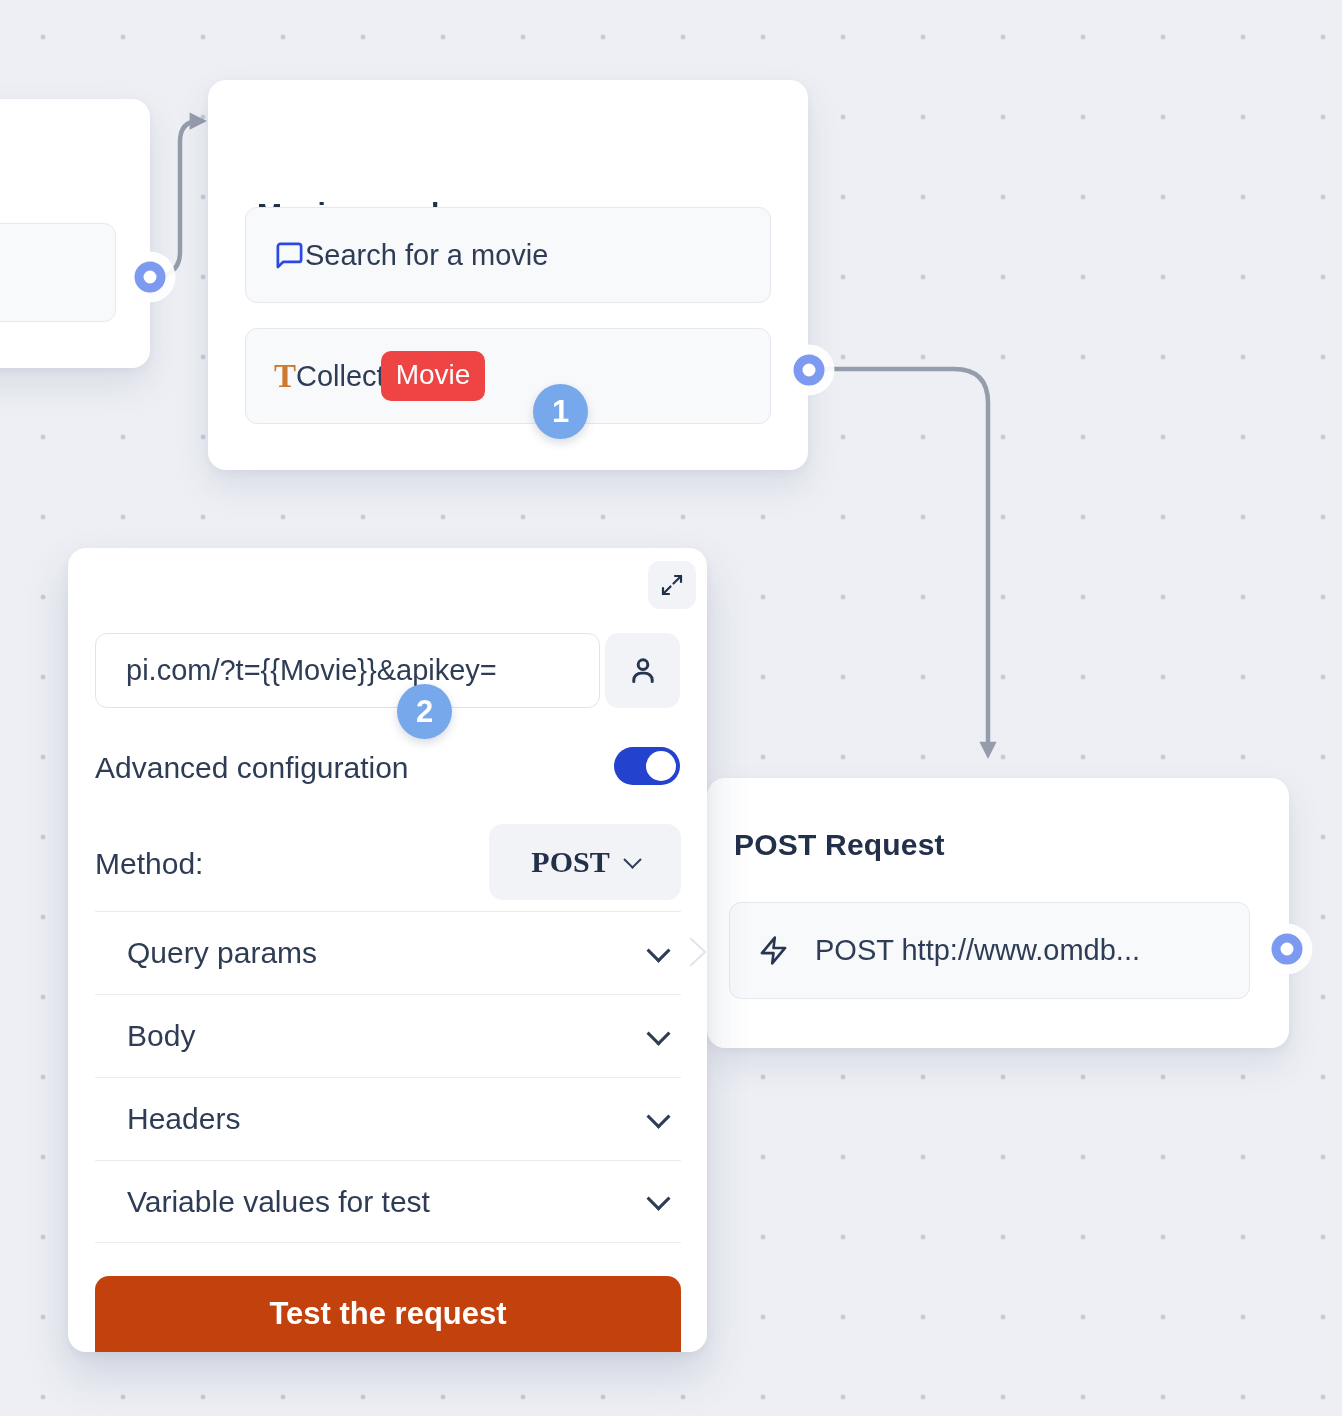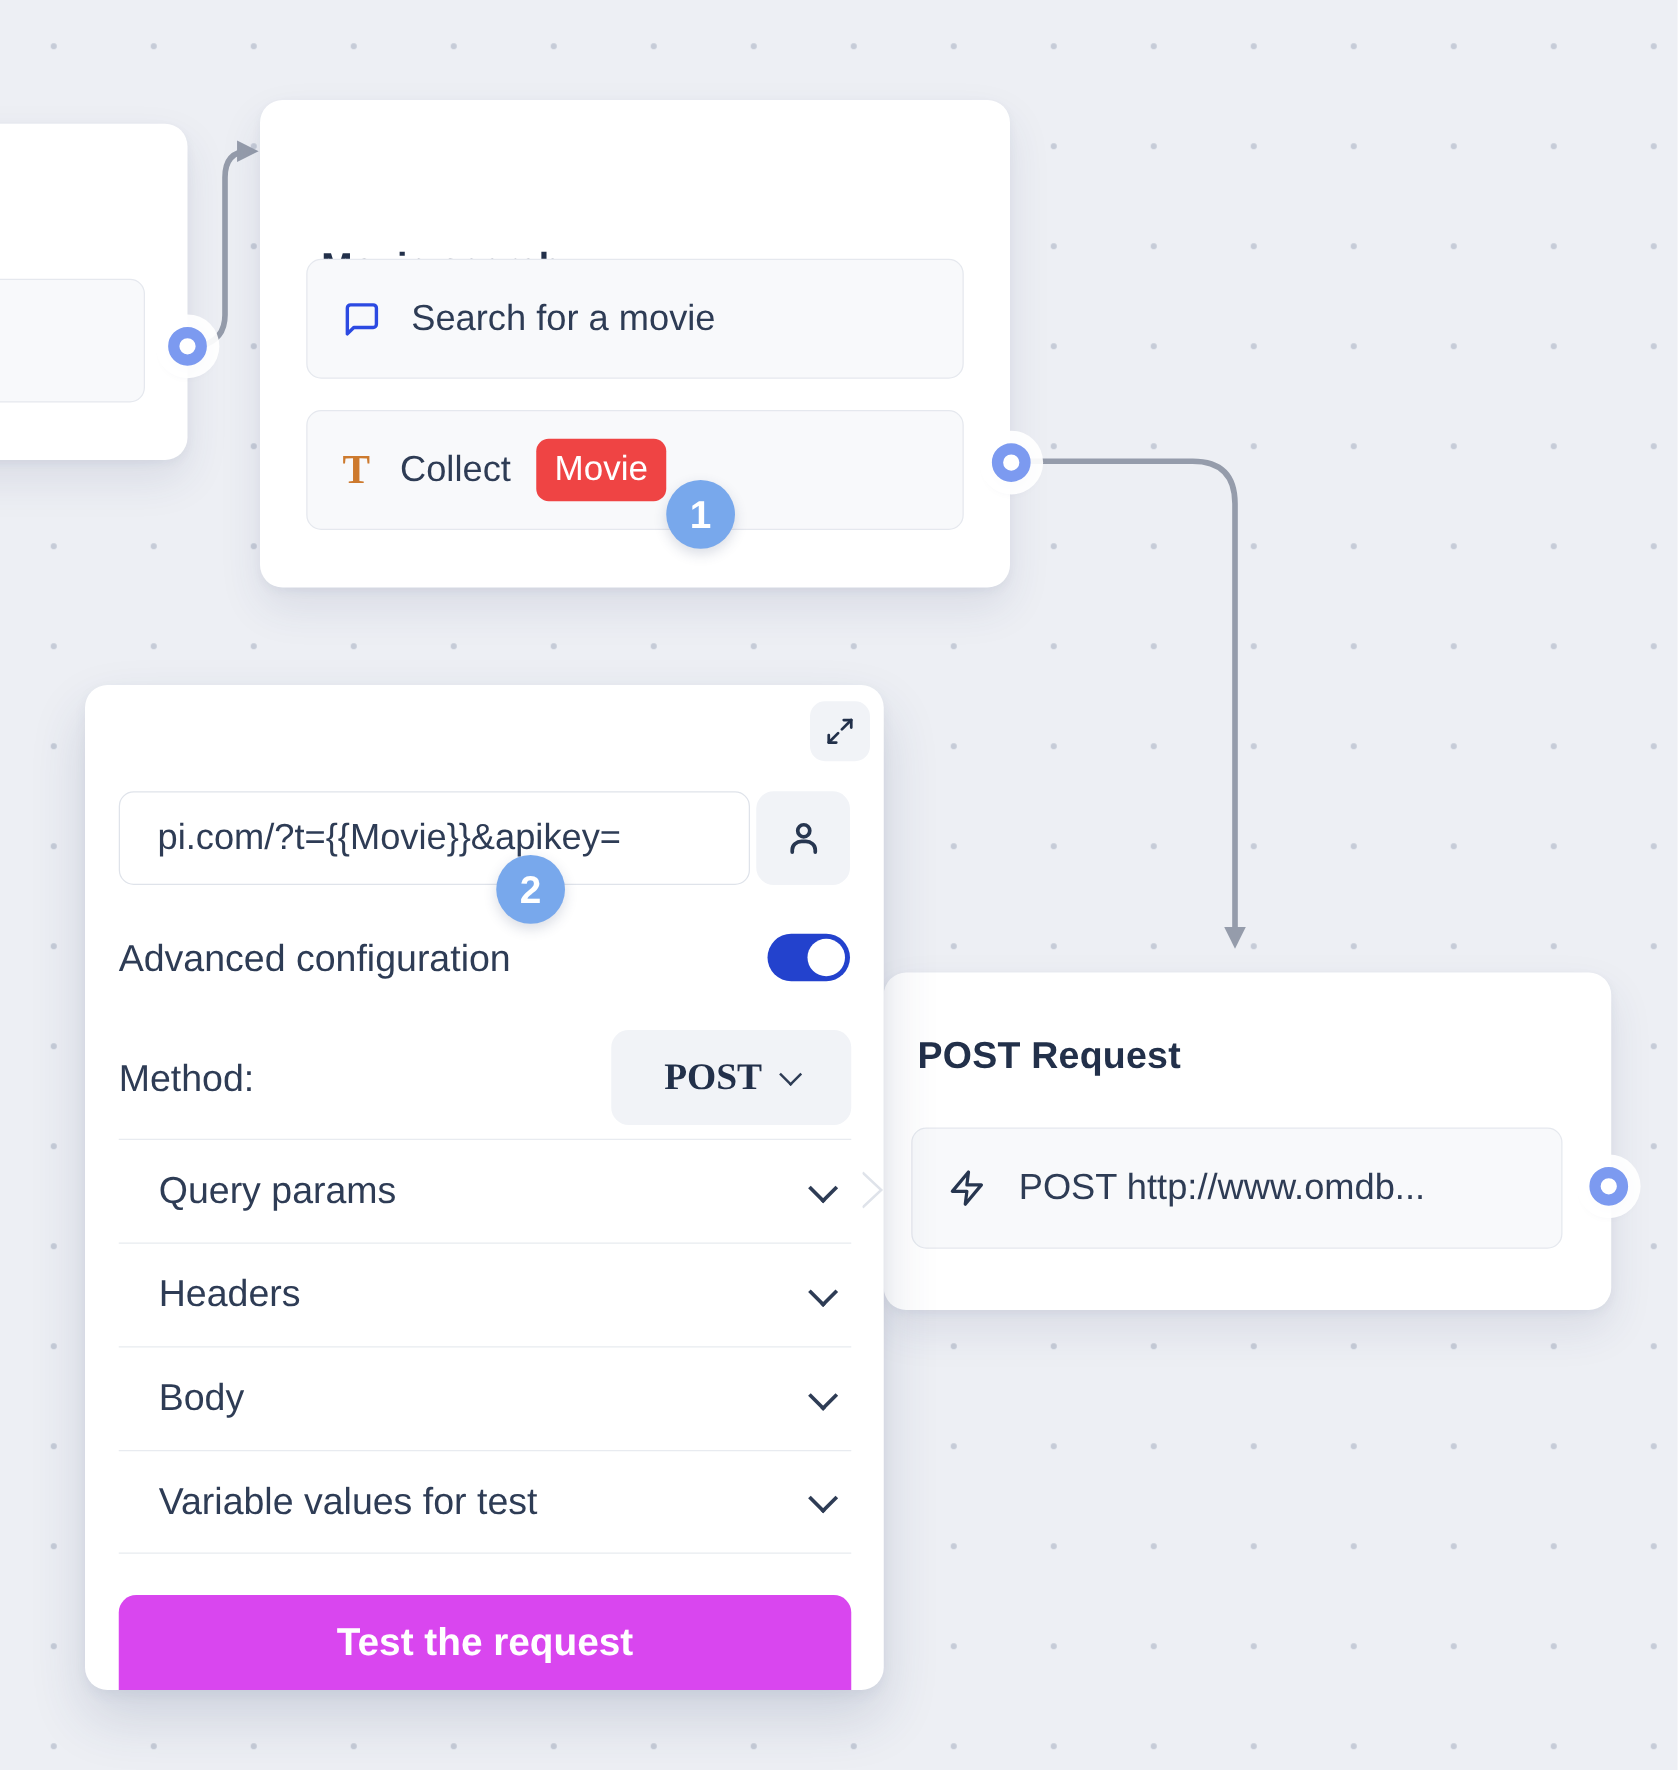--- a/index.html
+++ b/index.html
@@ -28,21 +28,20 @@
     font-size:30px;font-weight:700;color:#22304a;letter-spacing:.2px;
     white-space:nowrap;
   }
   .node-row{
     position:absolute;
     background:#f8f9fb;
     border:1.5px solid #e5e8ee;
     border-radius:12px;
     display:flex;align-items:center;
     padding-left:28px;box-sizing:border-box;
-    gap:24px;
   }
   .node-row-label{
     font-size:29px;color:#2e3c55;white-space:nowrap;
   }
   
   svg.connectors{position:absolute;left:0;top:0;z-index:5;}
   
   .port{
     position:absolute;z-index:26;
     width:13px;height:13px;
@@ -133,21 +132,21 @@
   .section-row:last-child{border-bottom:1.5px solid #e8ebf0;}
   .section-label{font-size:30px;color:#2e3c55;}
   .chev{
     width:14px;height:14px;
     border-right:3px solid #2e3c55;border-bottom:3px solid #2e3c55;
     transform:rotate(45deg) translate(-2px,-2px);
   }
   .chev.small{width:11px;height:11px;border-width:2.6px;}
   .test-btn{
     position:absolute;left:27px;top:728px;width:586px;height:90px;
-    background:#d946ef;border:none;border-radius:14px;
+    background:#c2410c;border:none;border-radius:14px;
     color:#fff;font-size:31px;font-weight:700;
     font-family:"Liberation Sans","DejaVu Sans",sans-serif;
     display:flex;align-items:flex-start;justify-content:center;
     padding-top:20px;box-sizing:border-box;
     cursor:pointer;
   }
   
   .notch{position:absolute;left:690px;top:937px;z-index:36;}
   
   .icon-30{width:31px;height:31px;flex:none;}
@@ -225,25 +224,25 @@
       <span class="method-value">POST</span>
       <span class="chev small"></span>
     </div>
 
     <div class="sections">
       <div class="section-row">
         <span class="section-label">Query params</span>
         <span class="chev"></span>
       </div>
       <div class="section-row">
+        <span class="section-label">Body</span>
+        <span class="chev"></span>
+      </div>
+      <div class="section-row">
         <span class="section-label">Headers</span>
-        <span class="chev"></span>
-      </div>
-      <div class="section-row">
-        <span class="section-label">Body</span>
         <span class="chev"></span>
       </div>
       <div class="section-row">
         <span class="section-label">Variable values for test</span>
         <span class="chev"></span>
       </div>
     </div>
 
     <button class="test-btn">Test the request</button>
   </div>

